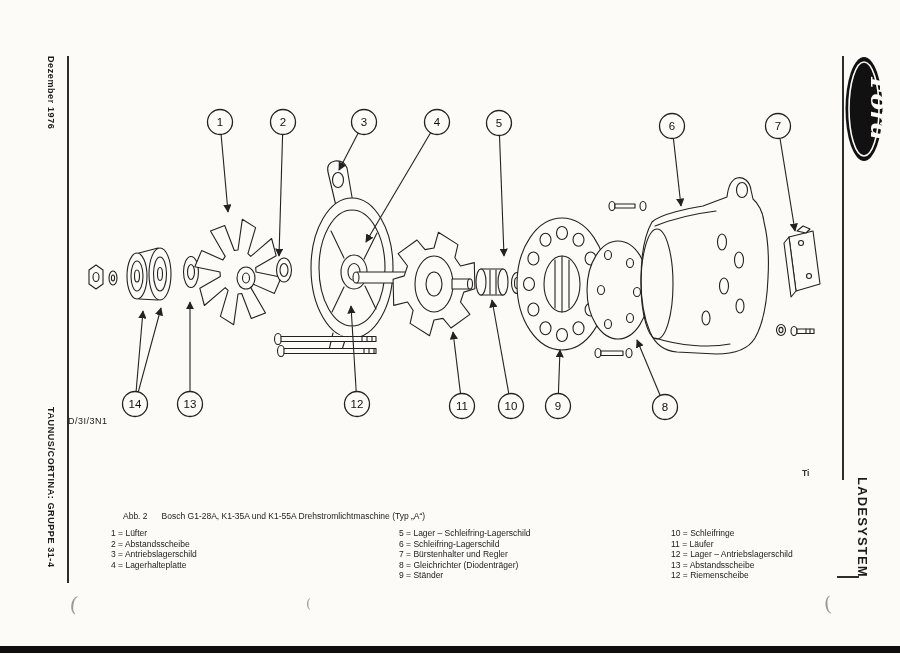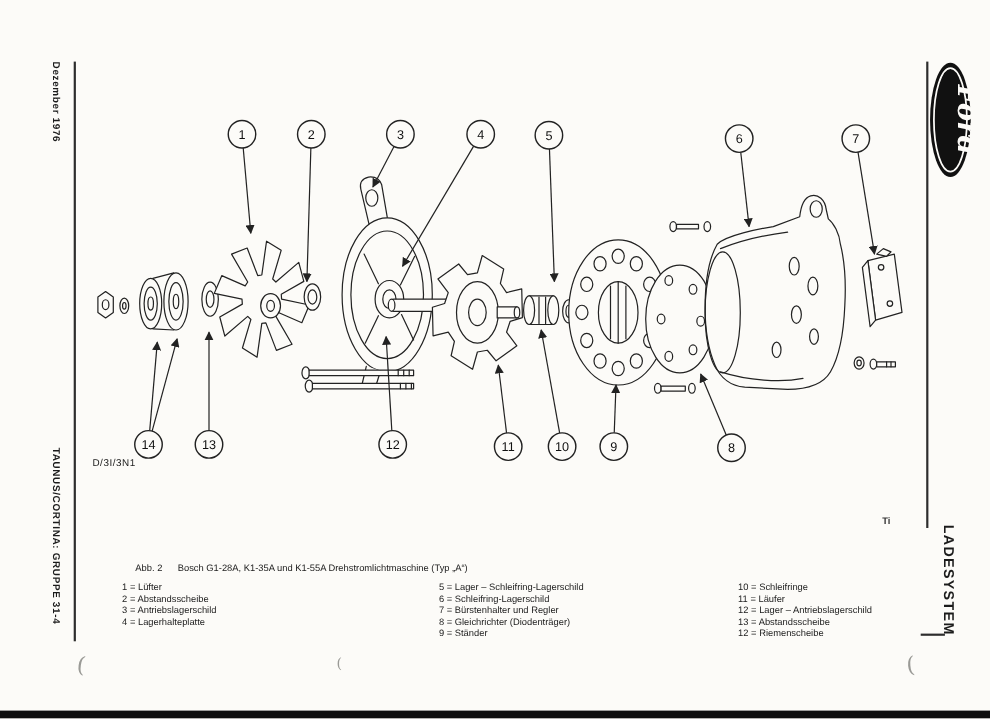--- a/index.html
+++ b/index.html
@@ -17,21 +17,21 @@
   .rule-h{position:absolute;height:2px;background:#2d2d2d;}
   .bottom-bar{position:absolute;left:0;top:646px;width:900px;height:7px;background:#0e0e0e;}
   .ford{position:absolute;left:844px;top:55px;}
   svg.diagram{position:absolute;left:0;top:0;}
   .caption{position:absolute;left:123px;top:511px;font-size:8.5px;}
   .caption .cap-label{margin-right:14px;}
   .legend-col{position:absolute;top:528px;font-size:8.5px;line-height:10.6px;white-space:nowrap;}
   .legend-col.c1{left:111px;}
   .legend-col.c2{left:399px;}
   .legend-col.c3{left:671px;}
-  .drawing-code{position:absolute;left:84px;top:416px;font-size:9px;letter-spacing:0.5px;}
+  .drawing-code{position:absolute;left:68px;top:416px;font-size:9px;letter-spacing:0.5px;}
   .ti-mark{position:absolute;left:802px;top:420px;font-size:8.5px;font-weight:bold;color:#333;margin-top:48px;}
   .artifact{position:absolute;color:#9a9a96;font-family:"DejaVu Serif",serif;}
 </style>
 </head>
 <body>
 
 <div class="page">
 
   <div class="rule-v" style="left:67px;top:56px;height:527px;"></div>
   <div class="rule-v" style="left:842px;top:56px;height:424px;"></div>

